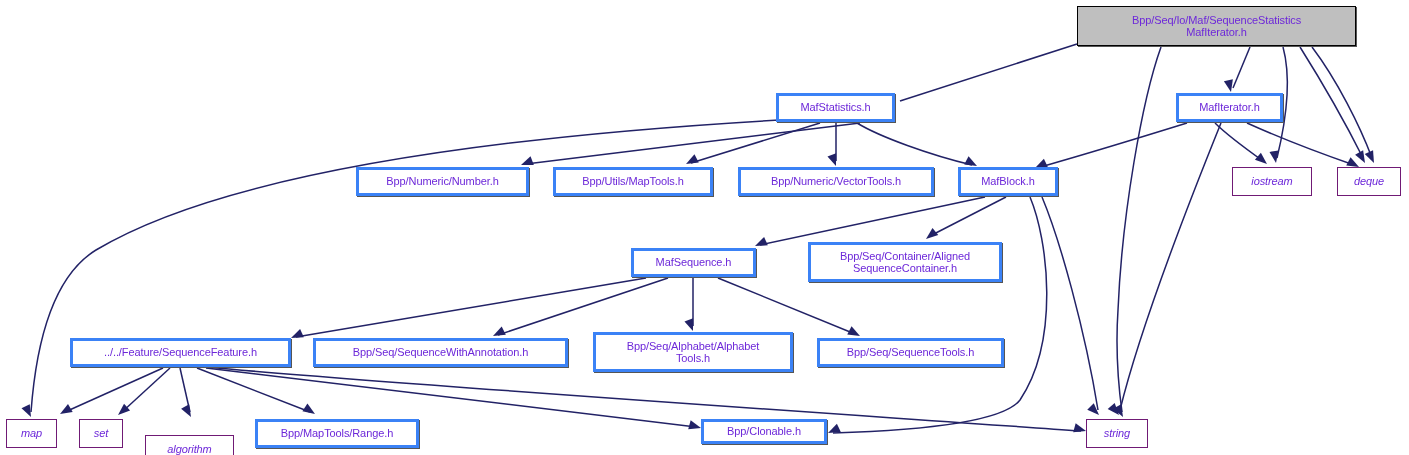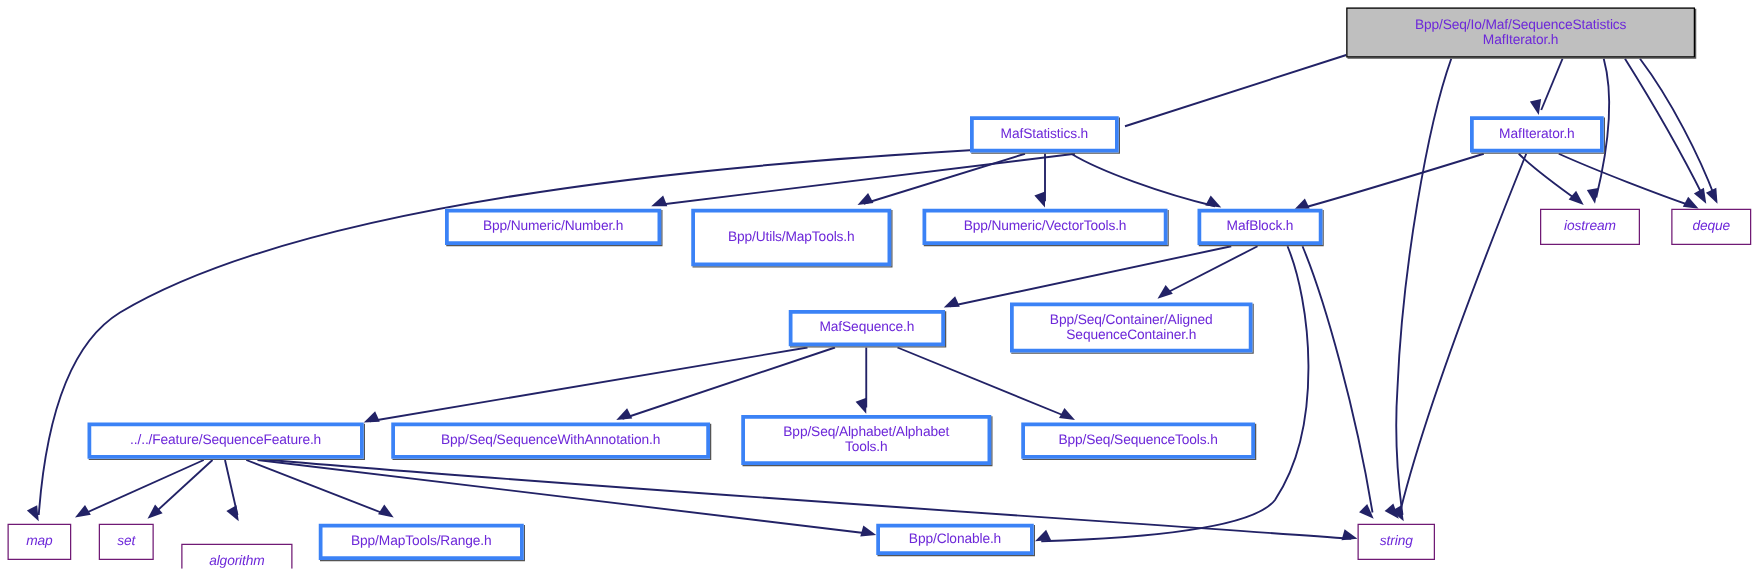--- a/index.html
+++ b/index.html
@@ -117,21 +117,21 @@
       <polygon points="701,428 690.6689468578568,420.3560912502691 688.2066233110247,429.2204560188646" fill="#222266"></polygon>
       <path d="M206,367 C400,385 900,418 1081,431" fill="none" stroke="#222266" stroke-width="1.5"></path>
       <polygon points="1086,431 1075.6689468578568,423.3560912502691 1073.2066233110247,432.2204560188646" fill="#222266"></polygon>
     </svg>
   <div id="node-layer">
       <div class="node root" style="left: 1077px; top: 6px; width: 279px; height: 40px;">Bpp/Seq/Io/Maf/SequenceStatistics
 MafIterator.h</div>
       <div class="node lib" style="left: 776px; top: 93px; width: 119px; height: 29px;">MafStatistics.h</div>
       <div class="node lib" style="left: 1176px; top: 93px; width: 107px; height: 29px;">MafIterator.h</div>
       <div class="node lib" style="left: 356px; top: 167px; width: 173px; height: 29px;">Bpp/Numeric/Number.h</div>
-      <div class="node lib" style="left: 553px; top: 167px; width: 160px; height: 46px;">Bpp/Utils/MapTools.h</div>
+      <div class="node lib" style="left: 553px; top: 167px; width: 160px; height: 29px;">Bpp/Utils/MapTools.h</div>
       <div class="node lib" style="left: 738px; top: 167px; width: 196px; height: 29px;">Bpp/Numeric/VectorTools.h</div>
       <div class="node lib" style="left: 958px; top: 167px; width: 100px; height: 29px;">MafBlock.h</div>
       <div class="node sys" style="left: 1232px; top: 167px; width: 80px; height: 29px;">iostream</div>
       <div class="node sys" style="left: 1337px; top: 167px; width: 64px; height: 29px;">deque</div>
       <div class="node lib" style="left: 631px; top: 248px; width: 125px; height: 29px;">MafSequence.h</div>
       <div class="node lib" style="left: 808px; top: 242px; width: 194px; height: 40px;">Bpp/Seq/Container/Aligned
 SequenceContainer.h</div>
       <div class="node lib" style="left: 70px; top: 338px; width: 221px; height: 29px;">../../Feature/SequenceFeature.h</div>
       <div class="node lib" style="left: 313px; top: 338px; width: 255px; height: 29px;">Bpp/Seq/SequenceWithAnnotation.h</div>
       <div class="node lib" style="left: 593px; top: 332px; width: 200px; height: 40px;">Bpp/Seq/Alphabet/Alphabet

